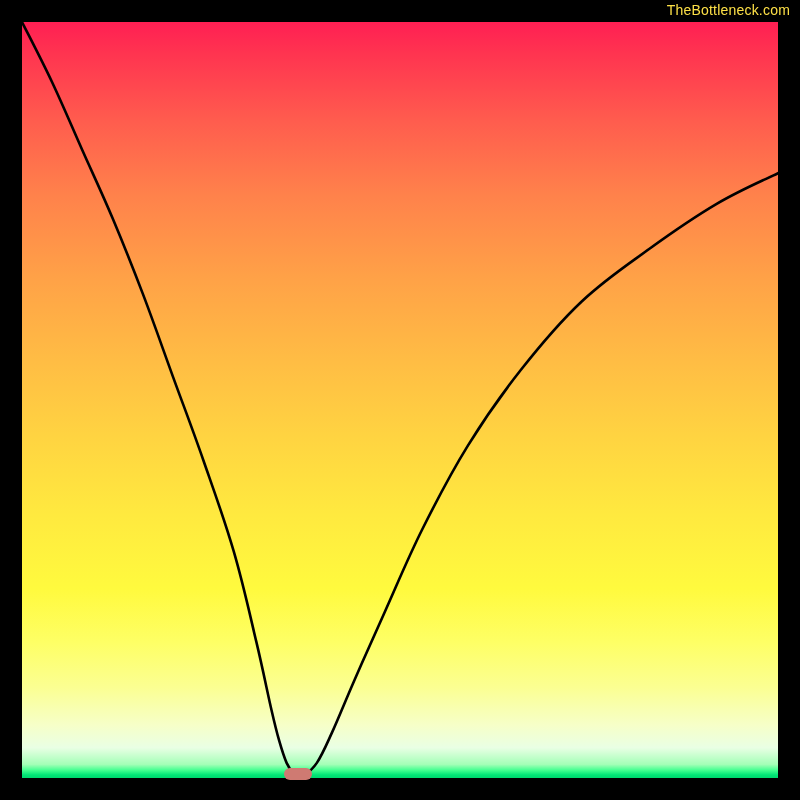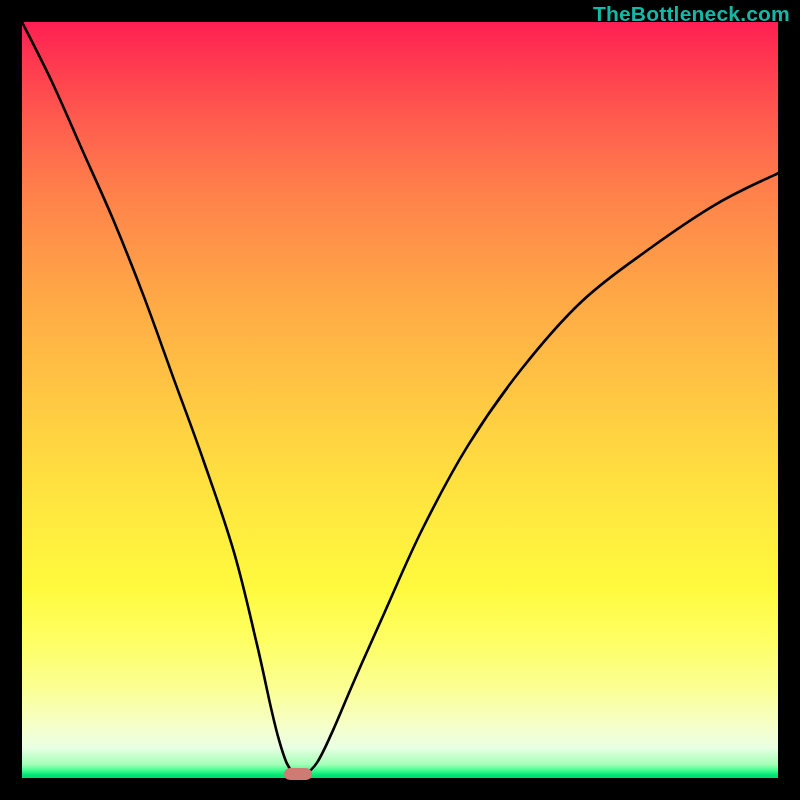--- a/index.html
+++ b/index.html
@@ -34,24 +34,24 @@
       #a4ffb7 98.2%,
       #40ff8f 99.0%,
       #00e676 99.6%,
       #00d86e 100%
     );
   }
   .watermark {
     position: absolute;
     top: 2px;
     right: 10px;
-    color: #14b8a6;
-    font-size: 21px;
+    color: #fde047;
+    font-size: 14px;
     letter-spacing: 0.2px;
-    font-weight: 700;
+    font-weight: 400;
   }
   .curve {
     position: absolute;
     left: 22px;
     top: 22px;
     width: 756px;
     height: 756px;
   }
   .marker {
     position: absolute;

